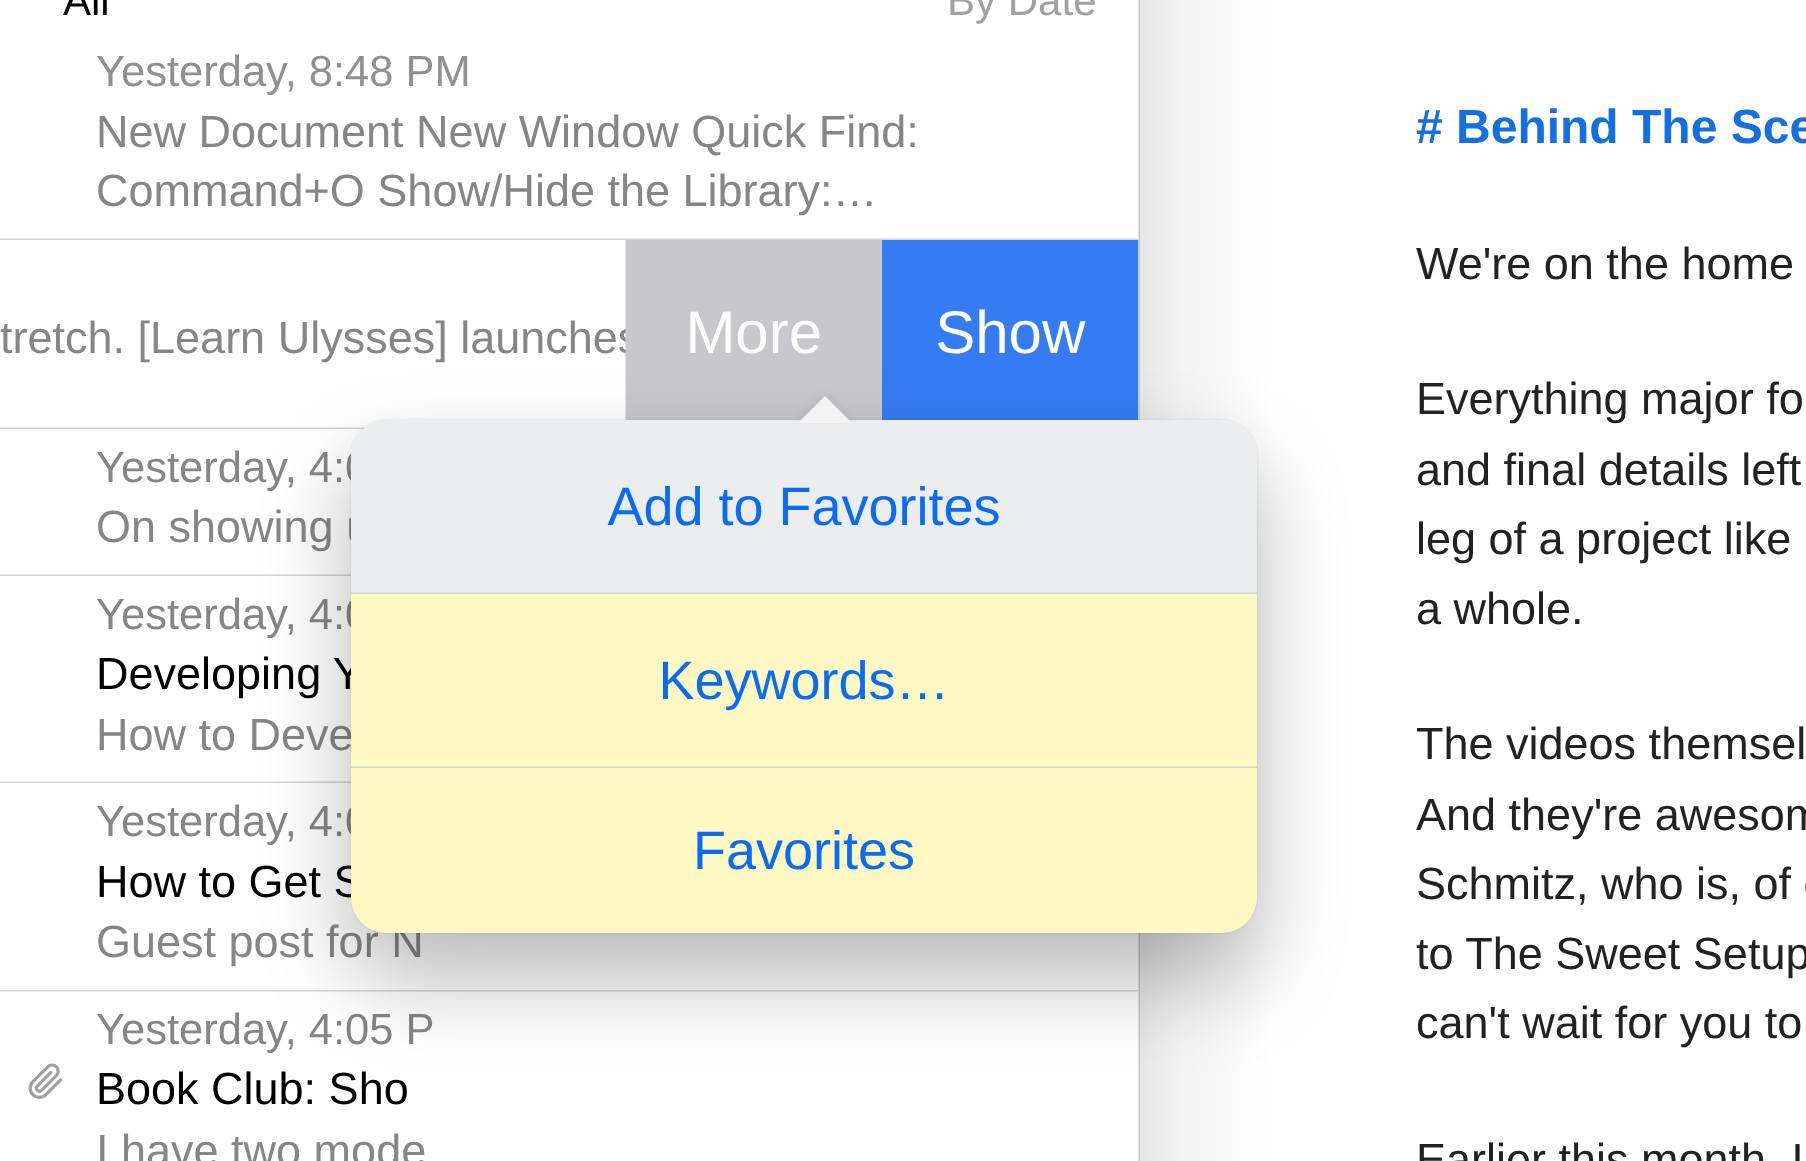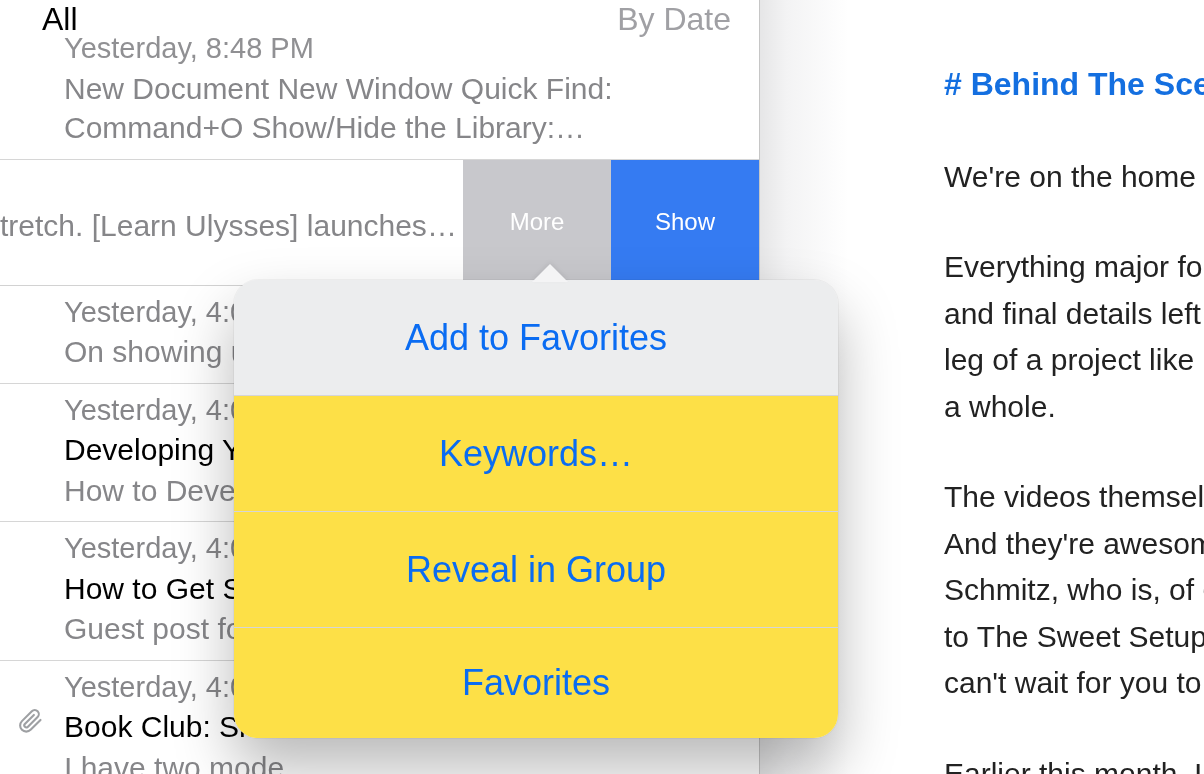--- a/index.html
+++ b/index.html
@@ -15,23 +15,23 @@
     .left-panel {
       position:absolute; left:0; top:0;
       width:760px; height:774px;
       background:#ffffff;
       border-right:1px solid #c6c6c6;
     }
 
     
     .sort-row {
       height:26px;
-      padding:16px 28px 0 42px;
+      padding:0 28px 0 42px;
       display:flex; justify-content:space-between; align-items:flex-start;
-      font-size:32px;
+      font-size:28px;
       line-height:1;
     }
     .sort-left  { color:#000; font-weight:500; margin-top:-13px; }
     .sort-right { color:#a0a0a4; margin-top:-13px; }
 
     
     .doc-list { }
 
     .doc-item {
       padding:6px 28px 10px 64px;
@@ -68,23 +68,23 @@
     .swiped-row .title { color:#000; font-size:30px; font-weight:400; line-height:1.3;
                          white-space:nowrap; overflow:hidden; text-overflow:clip; }
     .swiped-row .snip  { color:#868689; font-size:30px; line-height:1.3;
                          white-space:nowrap; overflow:hidden; text-overflow:ellipsis; }
 
     .swiped-row .actions {
       position:absolute; right:0; top:0; height:100%;
       display:flex;
     }
     .swiped-row .act {
-      width:148px;
+      width:171px;
       display:flex; align-items:center; justify-content:center;
-      font-size:24px;
+      font-size:40px;
     }
     .act-more { background:#c8c8cc; color:#fff; }
     .act-move { background:#357bf2; color:#fff; }
 
     
     .attach-icon {
       position:absolute;
       left:16px; top:706px;
       width:28px; height:30px;
       color:#9ea0a3;
@@ -141,21 +141,21 @@
       filter:drop-shadow(0 -2px 2px rgba(0,0,0,0.06));
     }
     .popover-inner{
       border-radius:24px; overflow:hidden;
     }
     .pop-item {
       height:116px;
       display:flex; align-items:center; justify-content:center;
       font-size:36px;
       color:#0a6cf2;
-      background:#fde047;
+      background:#fef9c3;
       border-bottom:1px solid #d5d5d8;
     }
     .pop-item:first-child { background:#ecedee; }   
     .pop-item:last-child  { border-bottom:0; height:110px; }
 
   </style>
 </head>
 <body>
 
 <div class="left-panel">
@@ -239,16 +239,15 @@
     <p>
       <span>Earlier this month, I </span>
     </p>
   </div>
 </div>
 
 <div class="popover">
   <div class="popover-inner">
     <div class="pop-item">Add to Favorites</div>
     <div class="pop-item">Keywords…</div>
-    <div class="pop-item">Reveal in Group</div>
     <div class="pop-item">Favorites</div>
   </div>
 </div>
 
 </body></html>

